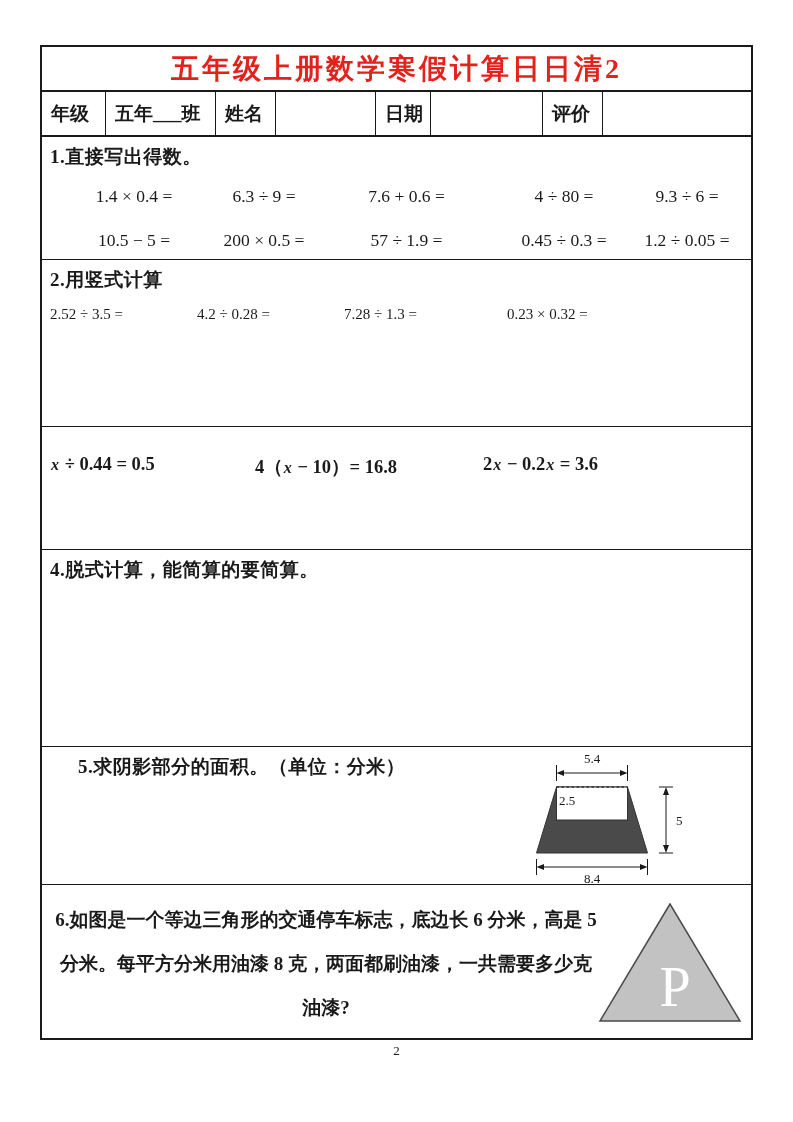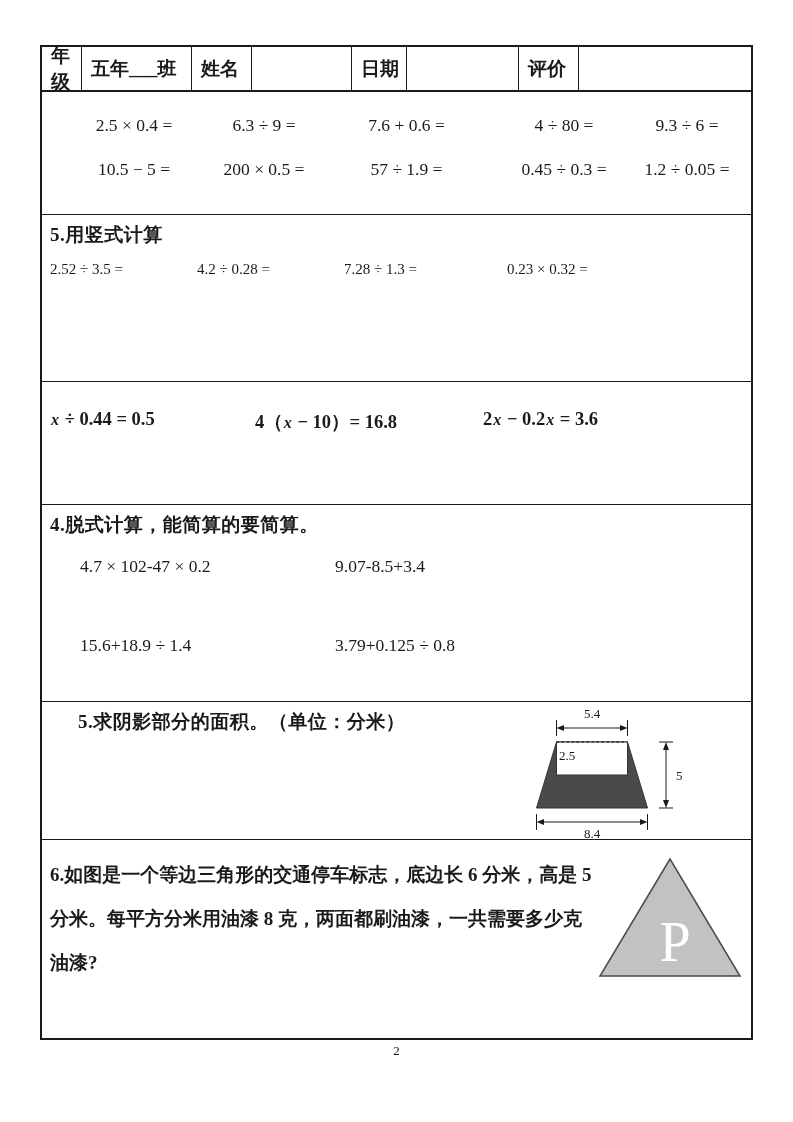--- a/index.html
+++ b/index.html
@@ -33,21 +33,21 @@
     height: 45px; flex: 0 0 45px;
     border-bottom: 2px solid #1a1a1a;
     display: flex; font-size: 19px; font-weight: bold;
   }
   .info-cell {
     border-right: 1.8px solid #1a1a1a;
     display: flex; align-items: center;
     padding-left: 9px;
   }
   .info-cell.last { border-right: none; flex: 1; }
-  .w-grade-l { width: 40px; }
+  .w-grade-l { width: 64px; }
   .w-grade-v { width: 110px; }
   .w-name-l  { width: 60px; }
   .w-name-v  { width: 100px; font-weight: normal; }
   .w-date-l  { width: 55px; }
   .w-date-v  { width: 112px; font-weight: normal; }
   .w-eval-l  { width: 60px; }
   
   .sec {
     border-bottom: 1.8px solid #1a1a1a;
     position: relative;
@@ -85,84 +85,82 @@
     display: grid;
     grid-template-columns: 255px 1fr;
     row-gap: 58px; margin-top: 18px;
     padding-left: 30px; font-size: 17.5px;
   }
   
   .fig-trapezoid { position: absolute; right: 4px; top: 4px; }
   .fig-triangle  { position: absolute; right: 6px; top: 14px; }
   .dim-label { font-family: "Liberation Serif", serif; font-size: 13px; fill: #1a1a1a; }
   .s6-text { margin-top: 6px; width: 552px; font-size: 19px; font-weight: bold; }
-  .s6-text .line { line-height: 44px; white-space: nowrap; }
+  .s6-text .line { line-height: 44px; white-space: nowrap; text-align: center; }
   .page-num {
     position: absolute; left: 40px; top: 1043px; width: 713px;
     text-align: center; font-size: 13px;
   }
 </style>
 </head>
 <body>
 
 <div class="sheet">
 
+  <div class="title-row">
+    <h1 style="color: rgb(227, 34, 27);">五年级上册数学寒假计算日日清2</h1>
+  </div>
 
   <div class="info-row">
     <div class="info-cell w-grade-l">年级</div>
     <div class="info-cell w-grade-v">五年___班</div>
     <div class="info-cell w-name-l">姓名</div>
     <div class="info-cell w-name-v"></div>
     <div class="info-cell w-date-l">日期</div>
     <div class="info-cell w-date-v"></div>
     <div class="info-cell w-eval-l">评价</div>
     <div class="info-cell last"></div>
   </div>
 
   <div class="sec sec1">
+    <div class="sec-title">1.直接写出得数。</div>
     <div class="s1-grid">
-      <span class="eq">2.5 × 0.4 =</span>
+      <span class="eq">1.4 × 0.4 =</span>
       <span class="eq">6.3 ÷ 9 =</span>
       <span class="eq">7.6 + 0.6 =</span>
       <span class="eq">4 ÷ 80 =</span>
       <span class="eq">9.3 ÷ 6 =</span>
       <span class="eq">10.5 − 5 =</span>
       <span class="eq">200 × 0.5 =</span>
       <span class="eq">57 ÷ 1.9 =</span>
       <span class="eq">0.45 ÷ 0.3 =</span>
       <span class="eq">1.2 ÷ 0.05 =</span>
     </div>
   </div>
 
   <div class="sec sec2">
-    <div class="sec-title">5.用竖式计算</div>
+    <div class="sec-title">2.用竖式计算</div>
     <div class="s2-grid">
       <span class="eq">2.52 ÷ 3.5 =</span>
       <span class="eq">4.2 ÷ 0.28 =</span>
       <span class="eq">7.28 ÷ 1.3 =</span>
       <span class="eq">0.23 × 0.32 =</span>
     </div>
   </div>
 
   <div class="sec sec3">
     <div class="s3-grid">
       <span class="eq mathvar"><i>x</i> ÷ 0.44 = 0.5</span>
       <span class="eq mathvar">4（<i>x</i> − 10）= 16.8</span>
       <span class="eq mathvar">2<i>x</i> − 0.2<i>x</i> = 3.6</span>
     </div>
   </div>
 
   <div class="sec sec4">
     <div class="sec-title">4.脱式计算，能简算的要简算。</div>
-    <div class="s4-grid">
-      <span class="eq">4.7 × 102-47 × 0.2</span>
-      <span class="eq">9.07-8.5+3.4</span>
-      <span class="eq">15.6+18.9 ÷ 1.4</span>
-      <span class="eq">3.79+0.125 ÷ 0.8</span>
-    </div>
   </div>
 
   <div class="sec sec5">
     <div class="sec-title">5.求阴影部分的面积。（单位：分米）</div>
     <svg class="fig-trapezoid" width="250" height="134" viewBox="0 0 250 134">
 
       <polygon points="59.5,36 130.5,36 150.5,102 39.5,102" fill="#4a4a4a" stroke="#333" stroke-width="1"></polygon>
 
       <rect x="59.5" y="36" width="71" height="33" fill="#ffffff" stroke="#333" stroke-width="1"></rect>
 

